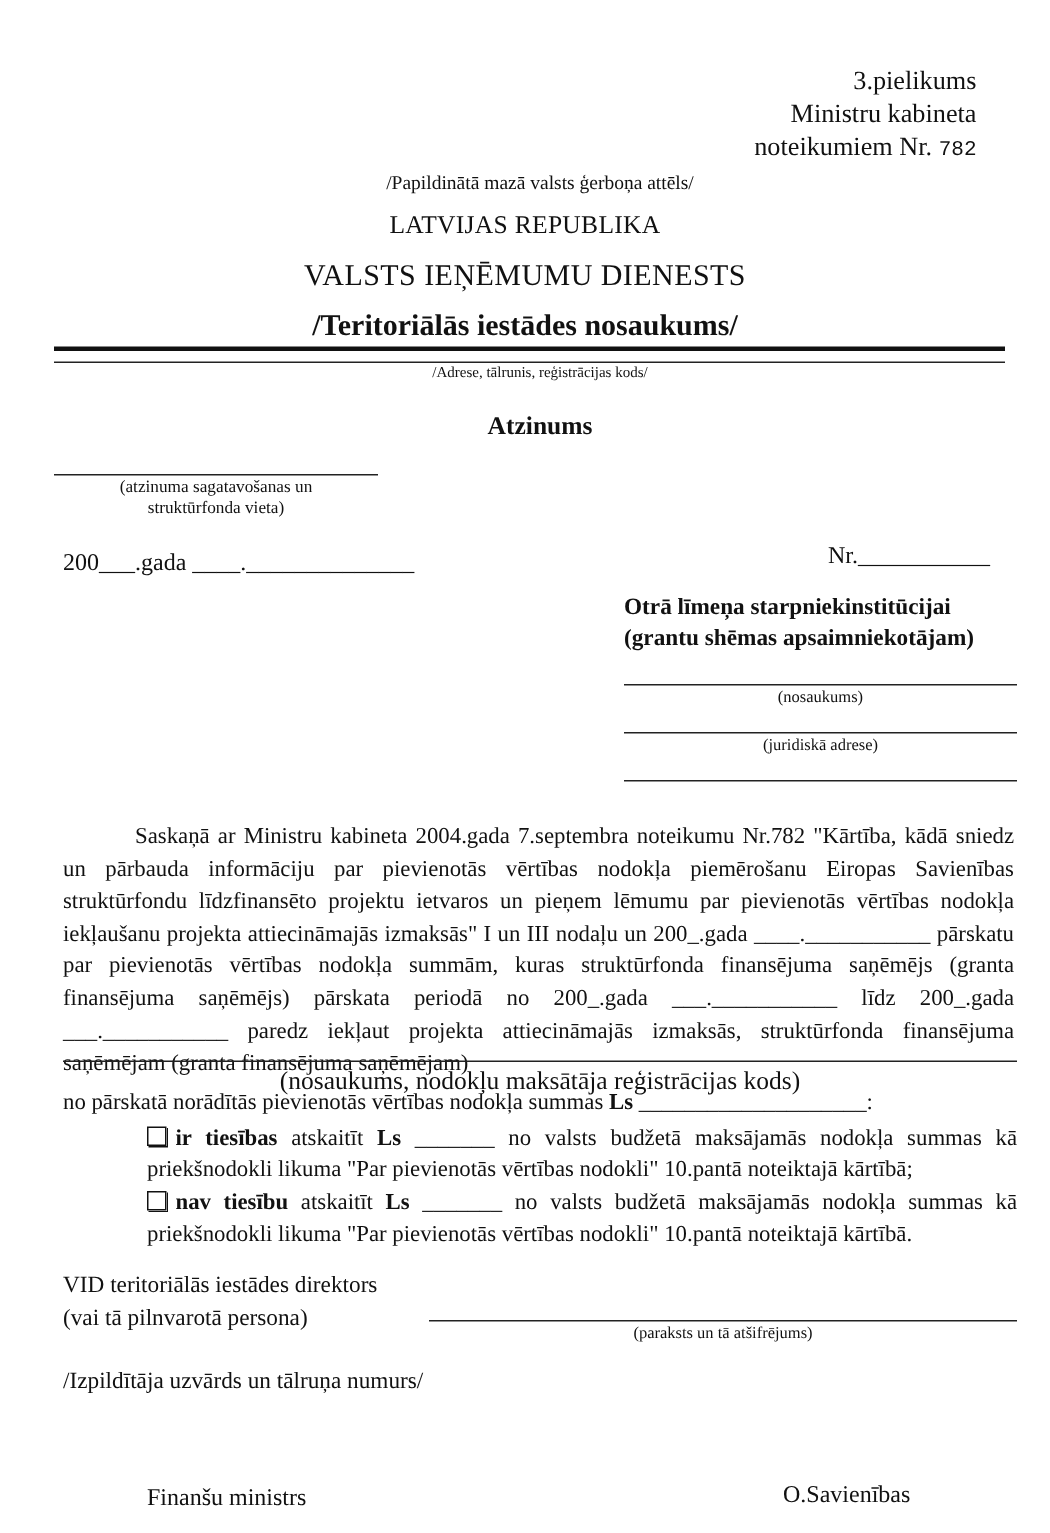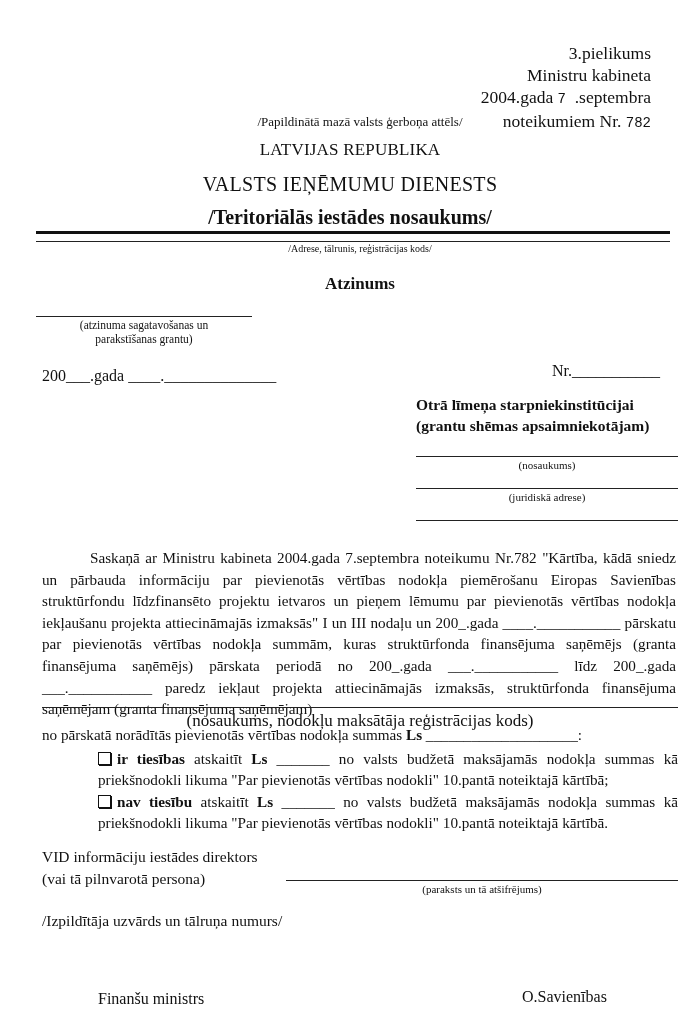--- a/index.html
+++ b/index.html
@@ -47,44 +47,39 @@
     .mname { left: 522px; top: 988px; font-size: 16px; }
     b { font-weight: bold; }
   </style>
 </head>
 <body>
 
 <div class="abs annex">
   <div>3.pielikums</div>
   <div>Ministru kabineta</div>
   <div>
-    <span>2004.gada</span>
-    <span class="mono">7</span>
-    &nbsp;<span>.septembra</span>
-  </div>
-  <div>
     <span>noteikumiem Nr.</span>
     <span class="mono">782</span>
   </div>
 </div>
 
 <div class="abs center coat">/Papildinātā mazā valsts ģerboņa attēls/</div>
 <div class="abs center republic">LATVIJAS REPUBLIKA</div>
 <div class="abs center vid">VALSTS IEŅĒMUMU DIENESTS</div>
 <div class="abs center terit">/Teritoriālās iestādes nosaukums/</div>
 <div class="abs rule-thick"></div>
 <div class="abs rule-thin"></div>
 <div class="abs center addr">/Adrese, tālrunis, reģistrācijas kods/</div>
 
 <div class="abs center atzinums">Atzinums</div>
 
 <div class="abs place-line"></div>
 <div class="abs place-cap">
   <div>(atzinuma sagatavošanas un</div>
-  <div>parakstīšanas grantu)</div>
+  <div>struktūrfonda vieta)</div>
 </div>
 
 <div class="abs date">200___.gada ____.______________</div>
 <div class="abs nr">Nr.___________</div>
 
 <div class="abs recipient">
   <div>Otrā līmeņa starpniekinstitūcijai</div>
   <div>(grantu shēmas apsaimniekotājam)</div>
 </div>
 <div class="abs rline" style="top:456px;"></div>
@@ -111,21 +106,21 @@
   <span>_______ no valsts budžetā maksājamās nodokļa summas kā priekšnodokli likuma "Par pievienotās vērtības nodokli" 10.pantā noteiktajā kārtībā;</span>
 </div>
 <div class="abs opt" style="top:791px;">
   <span class="chk"></span><b>nav tiesību</b>
   <span>atskaitīt</span>
   <b>Ls</b>
   <span>_______ no valsts budžetā maksājamās nodokļa summas kā priekšnodokli likuma "Par pievienotās vērtības nodokli" 10.pantā noteiktajā kārtībā.</span>
 </div>
 
 <div class="abs director">
-  <div>VID informāciju iestādes direktors</div>
+  <div>VID teritoriālās iestādes direktors</div>
   <div>(vai tā pilnvarotā persona)</div>
 </div>
 <div class="abs sigline"></div>
 <div class="abs sigcap">(paraksts un tā atšifrējums)</div>
 <div class="abs izpild">/Izpildītāja uzvārds un tālruņa numurs/</div>
 
 <div class="abs minister">Finanšu ministrs</div>
 <div class="abs mname">O.Savienības</div>
 
 </body></html>

